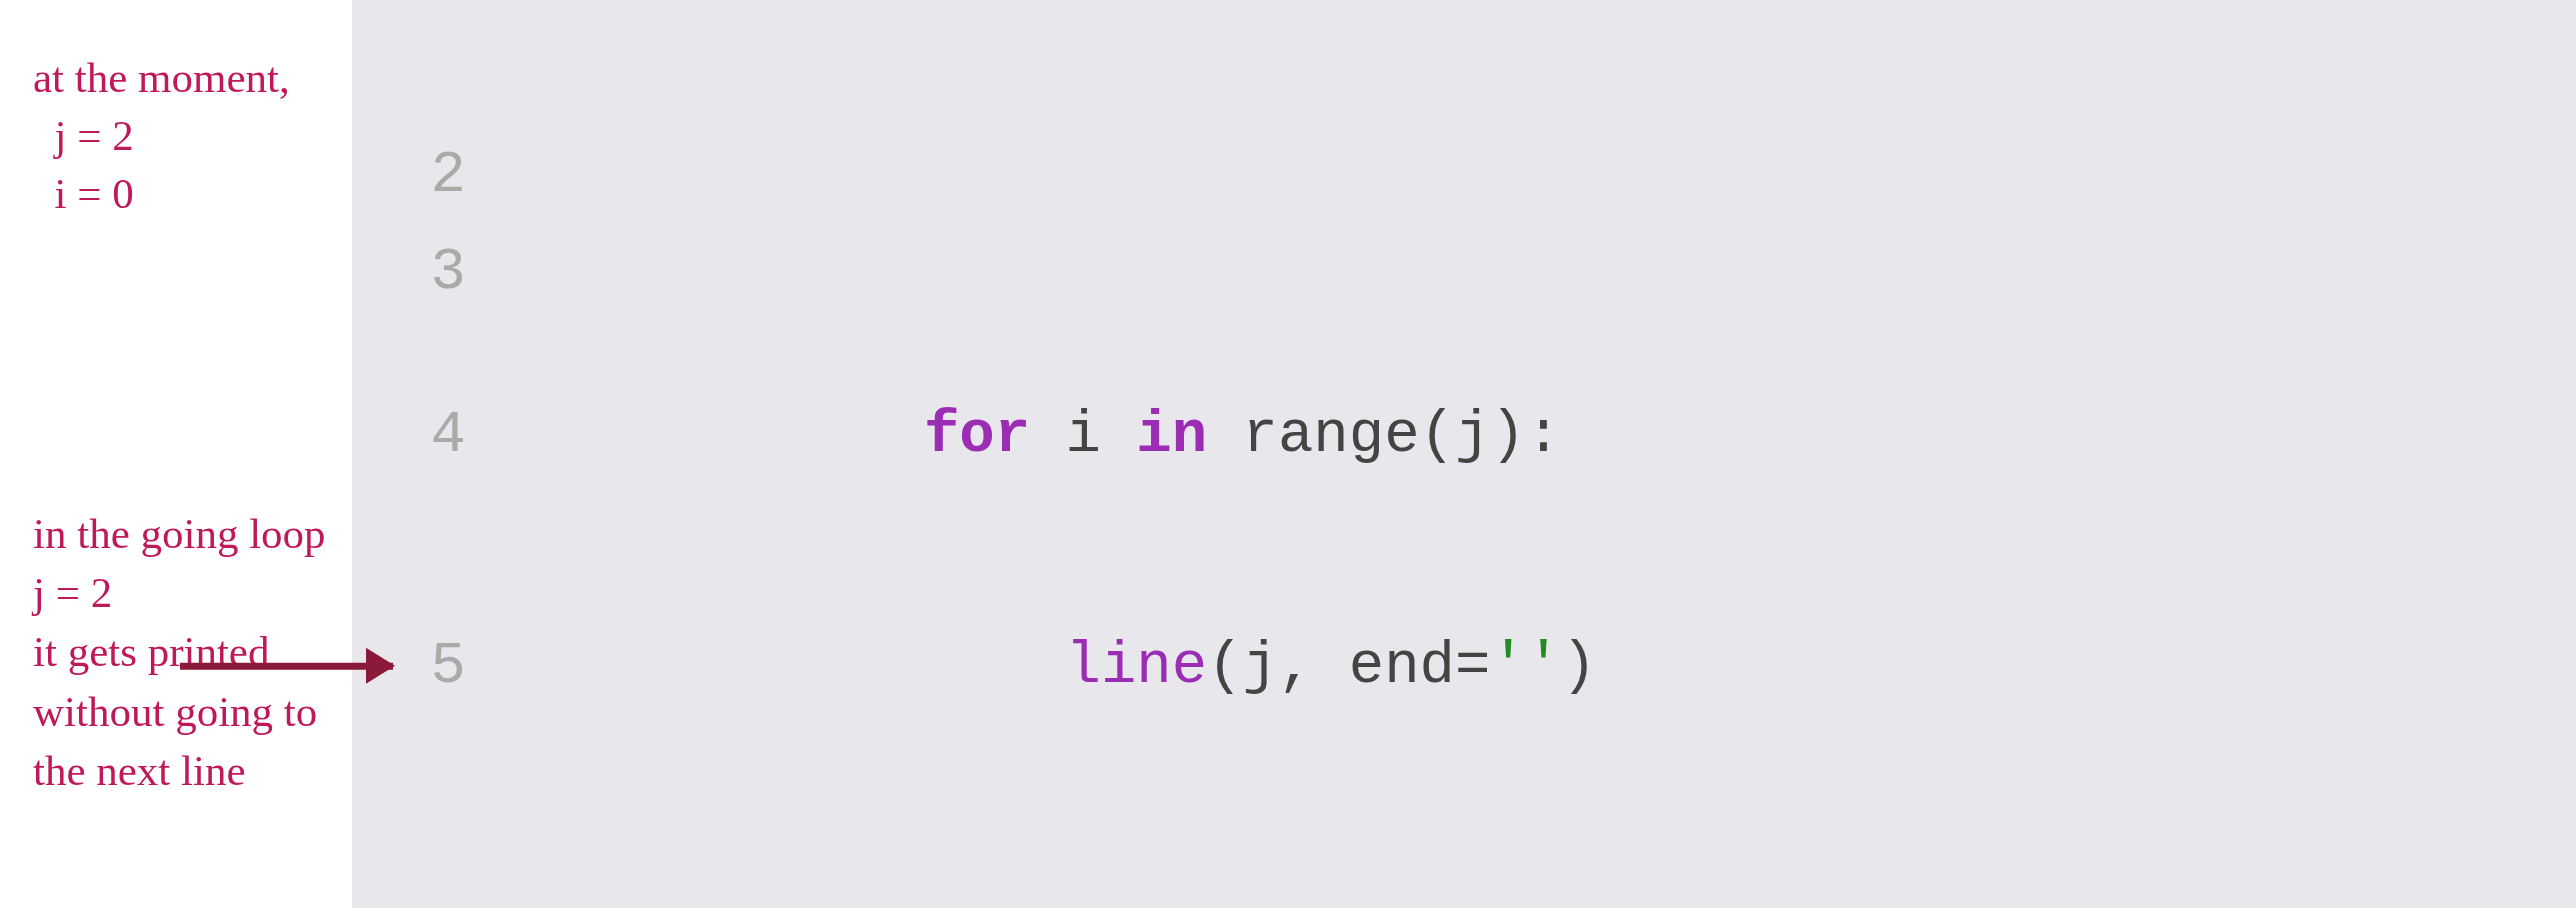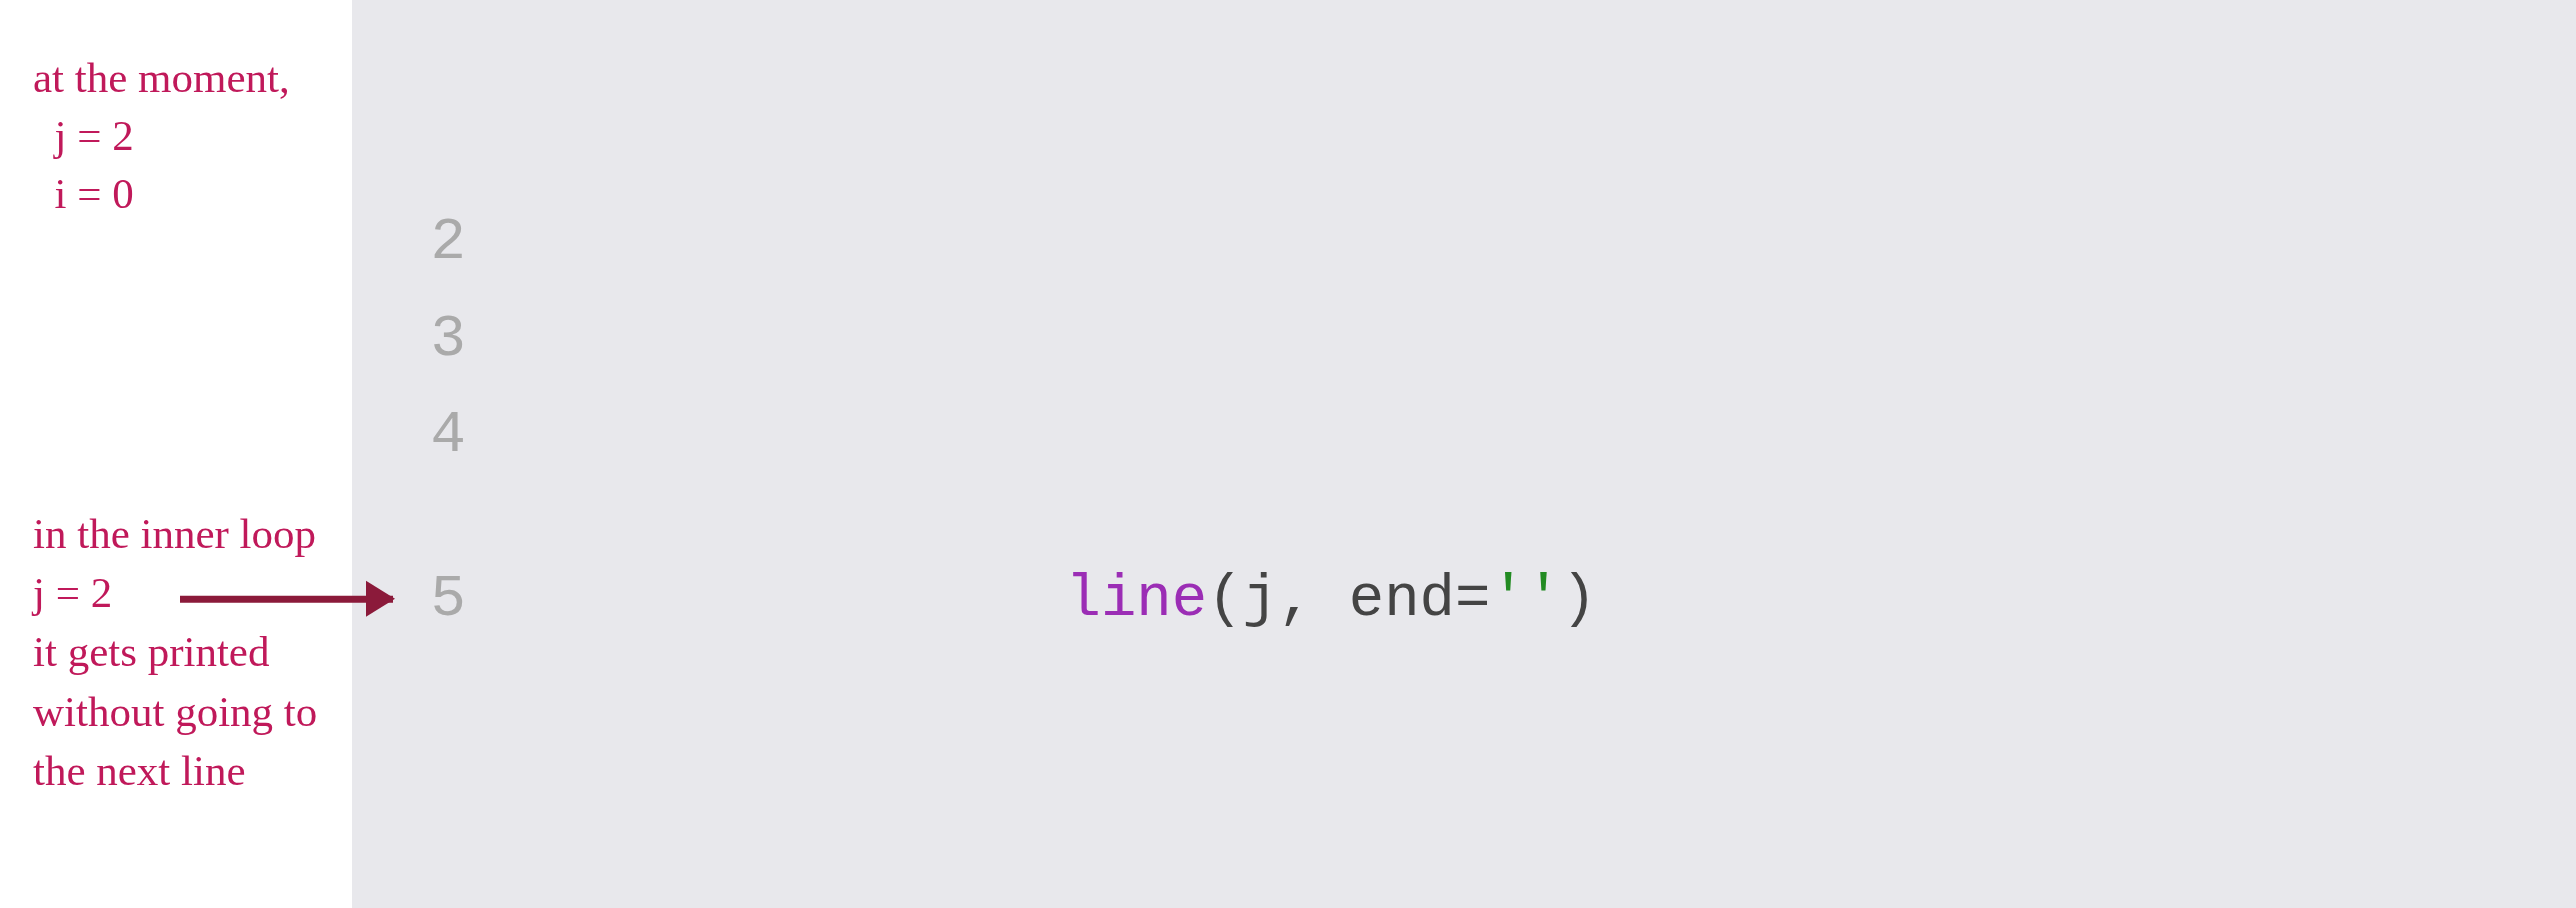--- a/index.html
+++ b/index.html
@@ -139,21 +139,21 @@
 </head>
 <body>
 
 <div class="left-panel">
   <div class="annotation-top">
     <span>at the moment,</span><br>
     <span>&nbsp;&nbsp;j = 2</span><br>
     <span>&nbsp;&nbsp;i = 0</span>
   </div>
   <div class="annotation-bottom">
-    <span>in the inner loop</span><br>
+    <span>in the going loop</span><br>
     <span>j = 2</span><br>
     <span>it gets printed</span><br>
     <span>without going to</span><br>
     <span>the next line</span>
   </div>
 </div>
 
 <div class="right-panel">
   <div class="code-block">
 
@@ -168,20 +168,23 @@
       <span class="line-number">2</span>
       <span class="line-code">&nbsp;</span>
     </div>
 
     <div class="code-line">
       <span class="line-number">3</span>
     </div>
 
     <div class="code-line">
       <span class="line-number">4</span>
+      <span class="line-code">
+        <span class="plain">    </span><span class="kw-for">for</span><span class="plain"> i </span><span class="kw-in">in</span><span class="plain"> range(j):</span>
+      </span>
     </div>
 
     <div class="code-line" style="position:relative;">
       <div class="arrow-container">
         <div class="arrow-line"></div>
       </div>
       <span class="line-number">5</span>
       <span class="line-code">
         <span class="plain">        </span><span class="fn-print">line</span><span class="plain">(j, end=</span><span class="str">''</span><span class="plain">)</span>
       </span>

